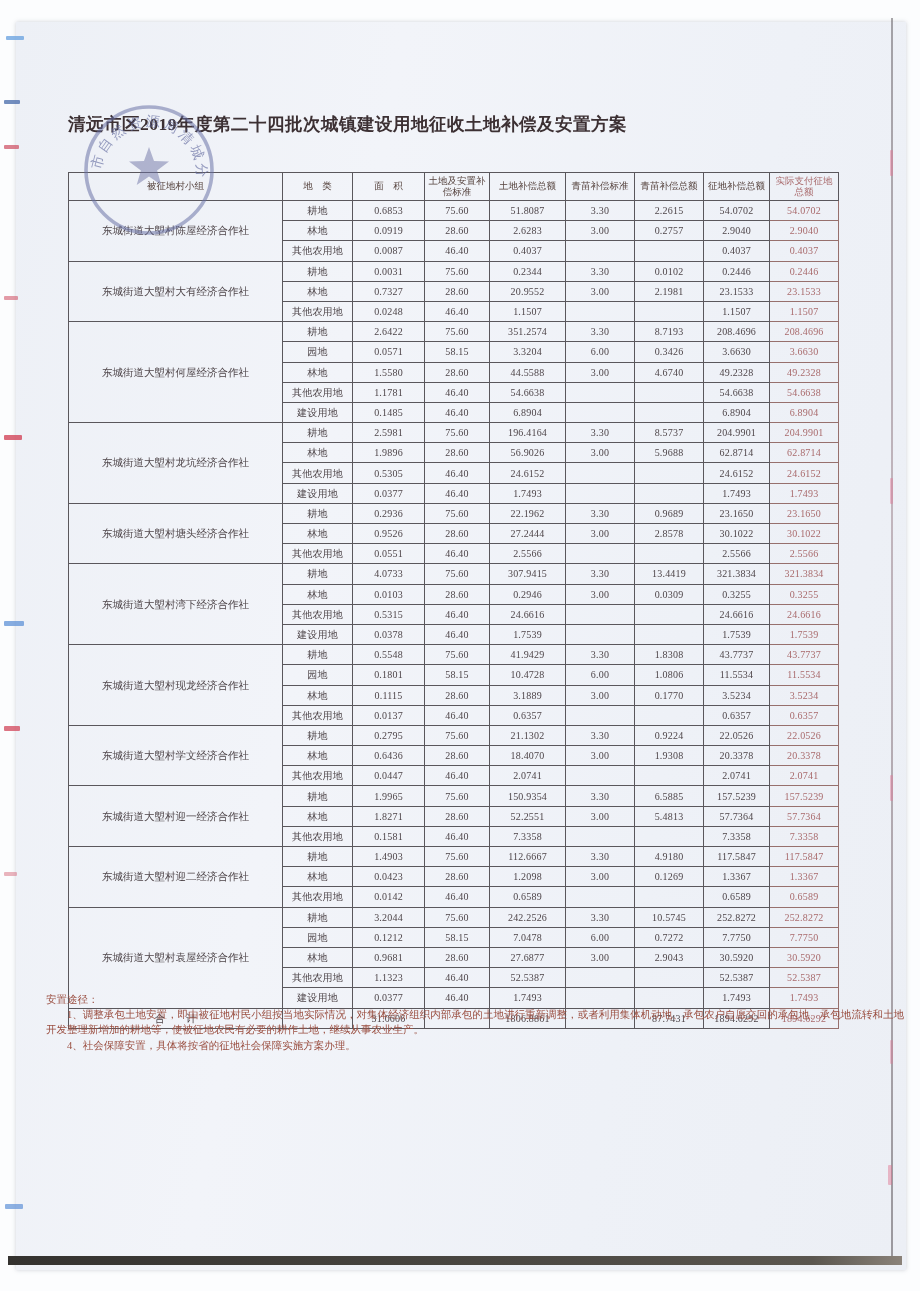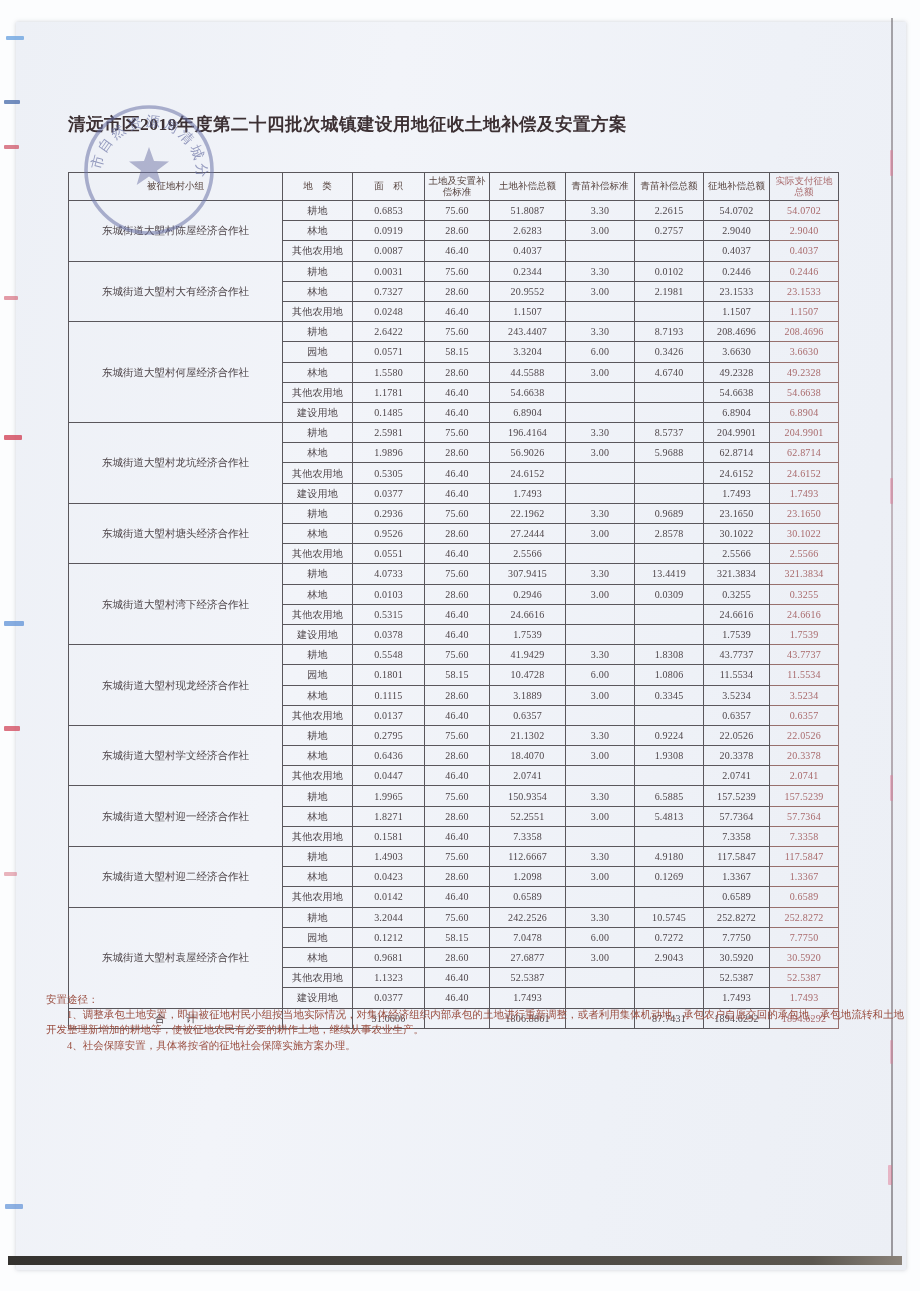--- a/index.html
+++ b/index.html
@@ -150,21 +150,21 @@
           <td></td>
           <td></td>
           <td>1.1507</td>
           <td class="red">1.1507</td>
         </tr>
         <tr>
           <td rowspan="5" class="gname">东城街道大塱村何屋经济合作社</td>
           <td>耕地</td>
           <td>2.6422</td>
           <td>75.60</td>
-          <td>243.4407</td>
+          <td>351.2574</td>
           <td>3.30</td>
           <td>8.7193</td>
           <td>208.4696</td>
           <td class="red">208.4696</td>
         </tr>
         <tr>
           <td>园地</td>
           <td>0.0571</td>
           <td>58.15</td>
           <td>3.3204</td>
@@ -336,21 +336,21 @@
           <td>1.0806</td>
           <td>11.5534</td>
           <td class="red">11.5534</td>
         </tr>
         <tr>
           <td>林地</td>
           <td>0.1115</td>
           <td>28.60</td>
           <td>3.1889</td>
           <td>3.00</td>
-          <td>0.3345</td>
+          <td>0.1770</td>
           <td>3.5234</td>
           <td class="red">3.5234</td>
         </tr>
         <tr>
           <td>其他农用地</td>
           <td>0.0137</td>
           <td>46.40</td>
           <td>0.6357</td>
           <td></td>
           <td></td>

